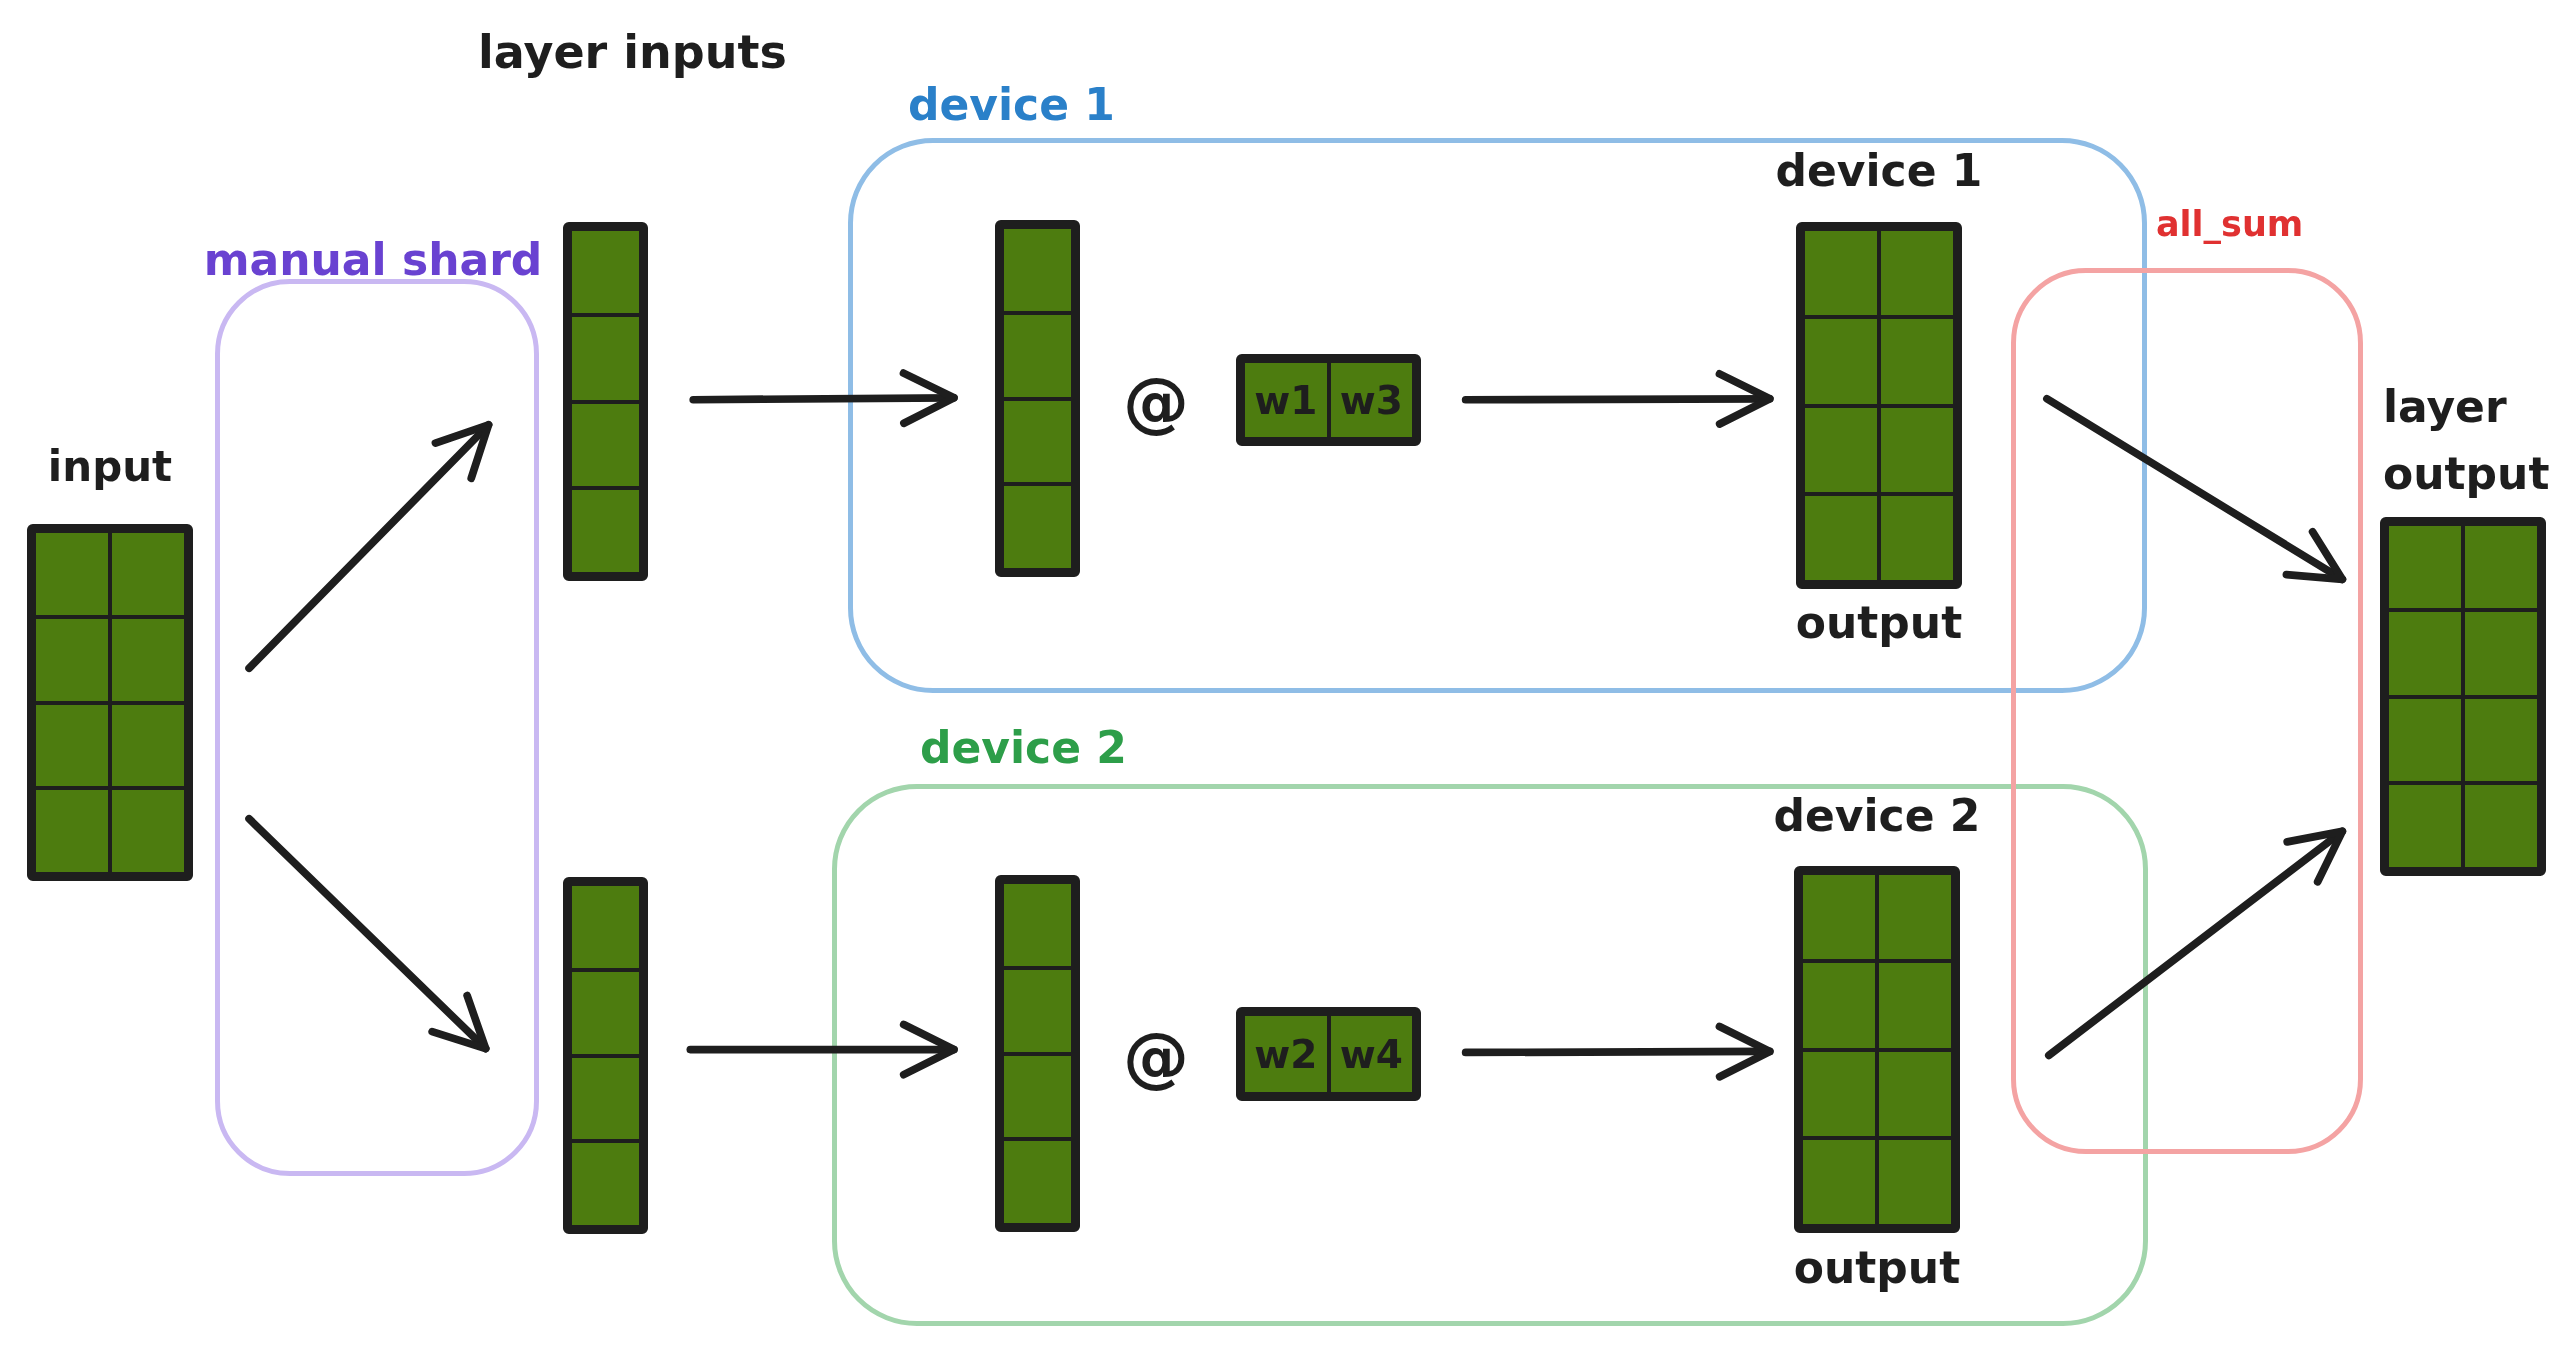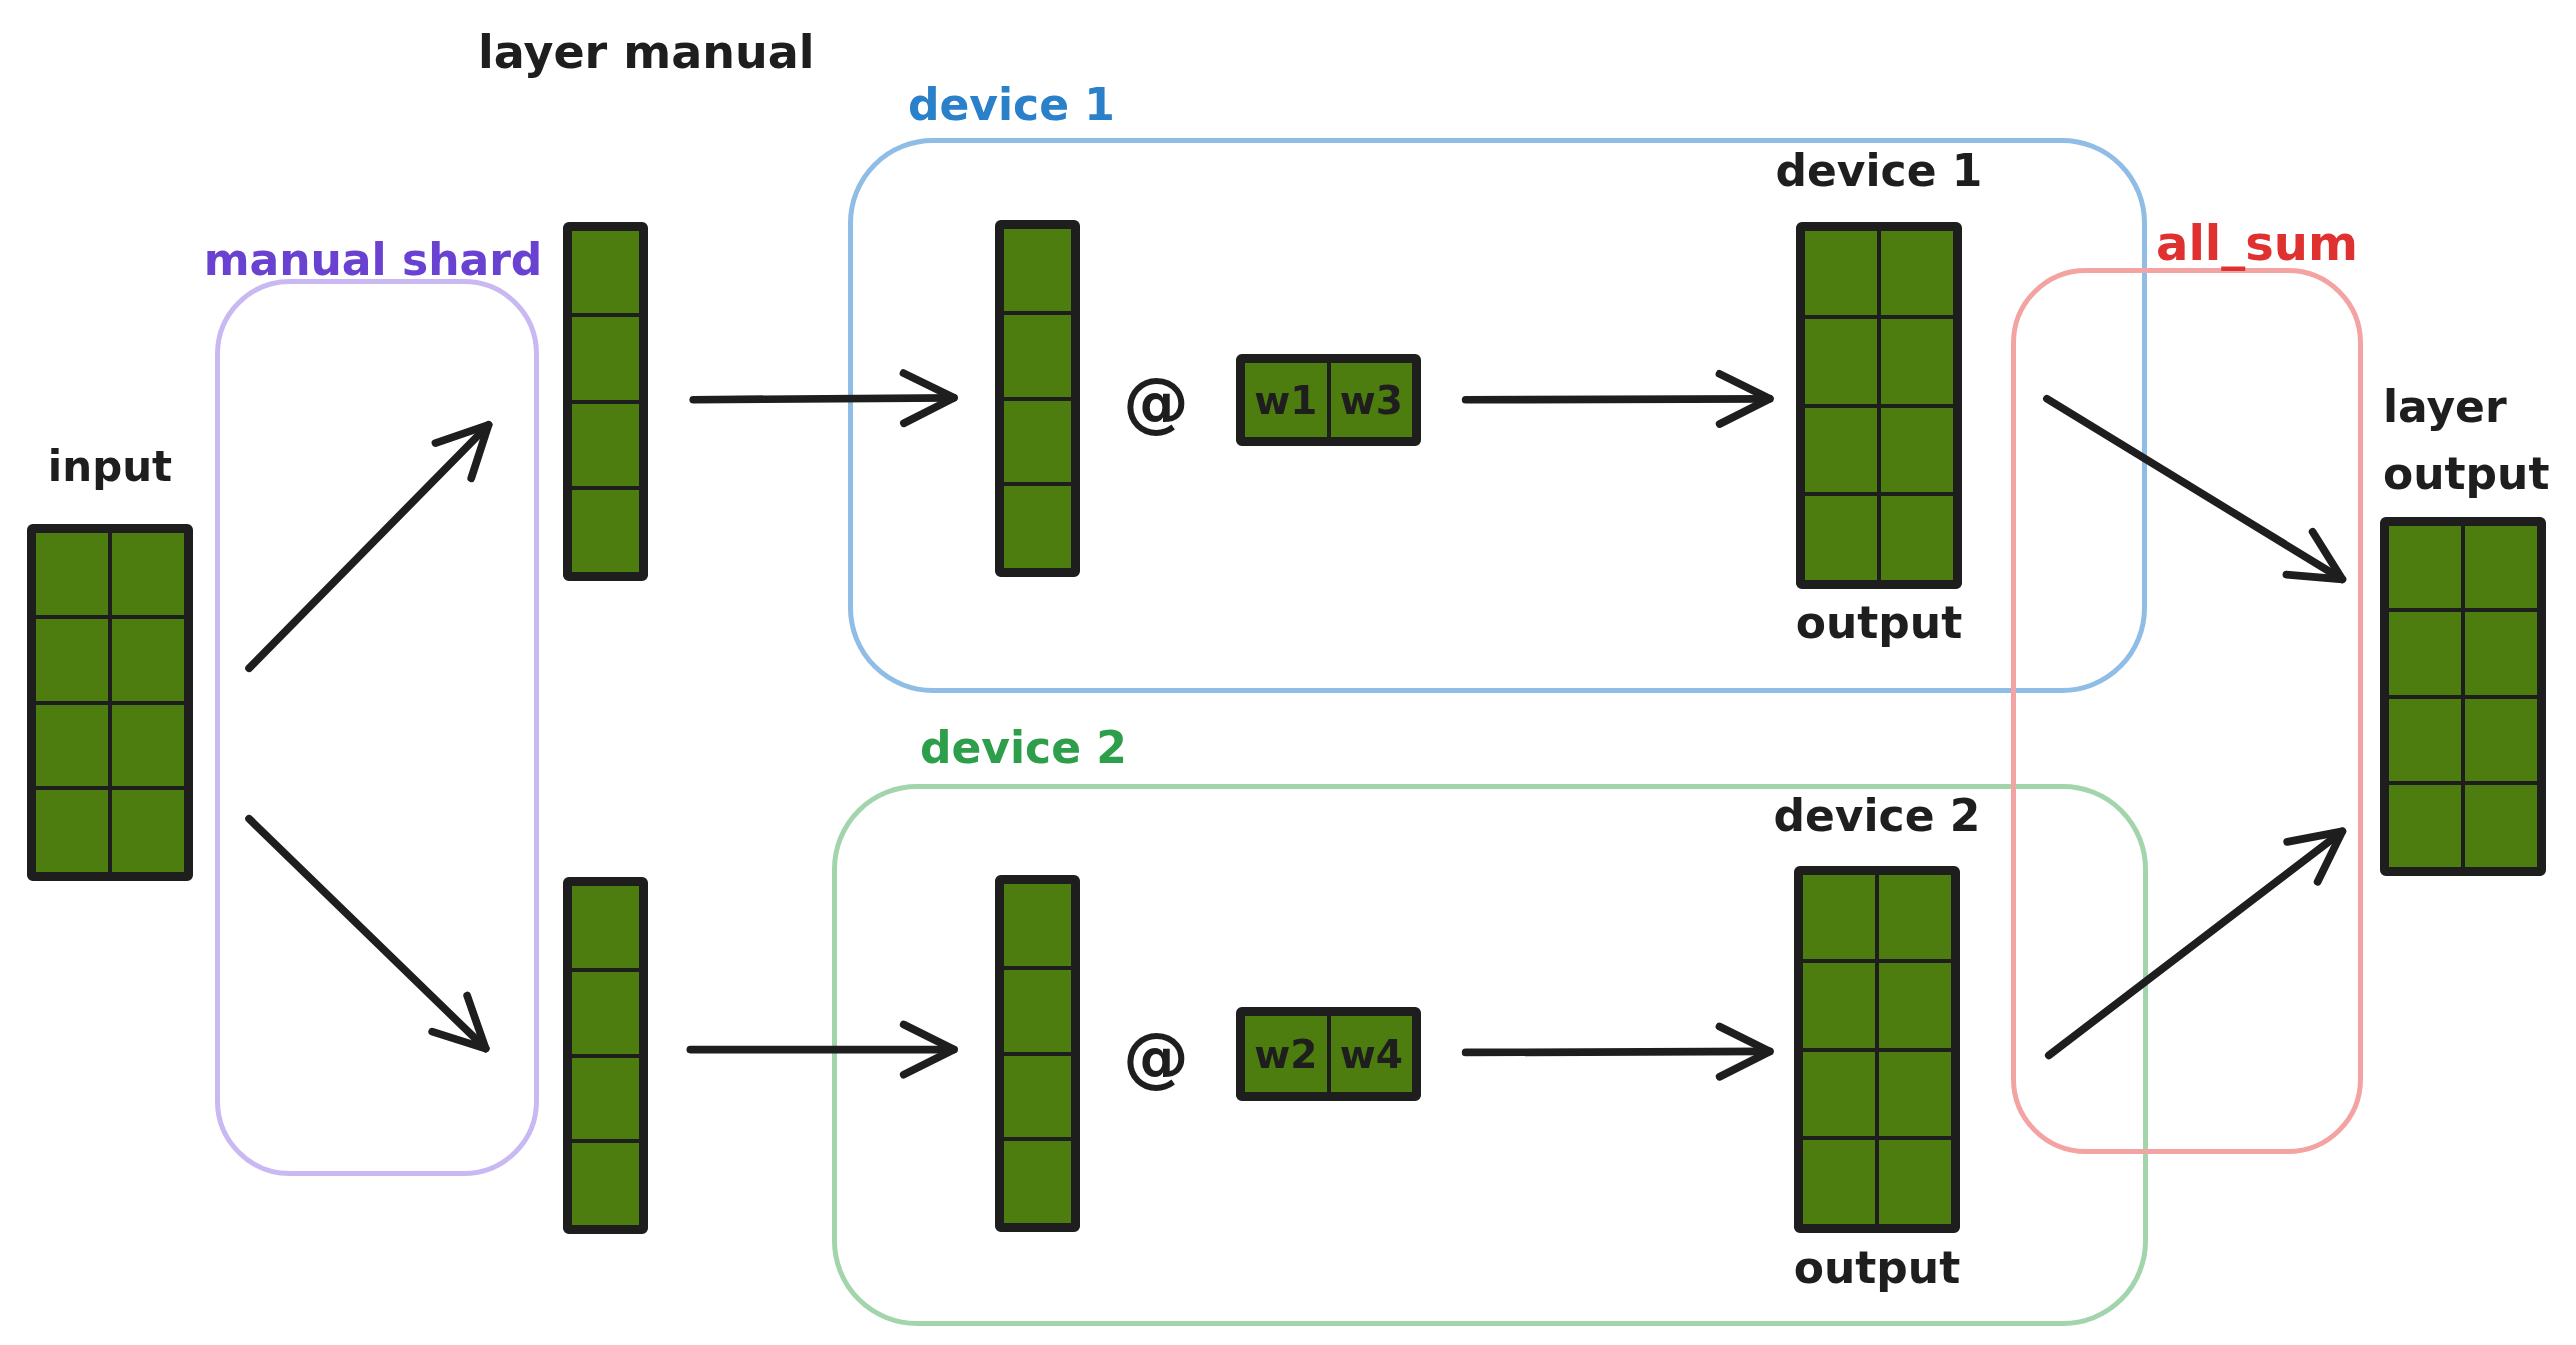--- a/index.html
+++ b/index.html
@@ -37,21 +37,21 @@
   .lbl.ink{color:var(--ink,#1e1e1e);}
   .l-layer-inputs{left:478px;top:25px;font-size:46px;}
   .l-input{left:110px;top:442px;font-size:42px;text-align:right;}
   .l-manual-shard{left:373px;top:214px;font-size:44px;color:var(--purple-label,#6942d1);margin-top:20px;}
   .l-dev1-region{left:908px;top:79px;font-size:44px;color:var(--blue-label,#2a80c9);}
   .l-dev2-region{left:920px;top:722px;font-size:44px;color:var(--green-label,#2d9e49);}
   .l-d1out-title{left:1879px;top:145px;font-size:44px;}
   .l-d1out-output{left:1879px;top:597px;font-size:44px;}
   .l-d2out-title{left:1877px;top:790px;font-size:44px;}
   .l-d2out-output{left:1877px;top:1242px;font-size:44px;}
-  .l-all-sum{left:2156px;top:215px;font-size:48px;color:var(--red-label,#e03131);}
+  .l-all-sum{left:2156px;top:203px;font-size:35px;color:var(--red-label,#e03131);}
   .l-layer-output{left:2383px;top:374px;font-size:44px;line-height:1.52;}
   .l-at{font-size:66px;font-weight:700;}
   .l-at1{left:1156px;top:363px;}
   .l-at2{left:1156px;top:1018px;}
   
   .arrows{position:absolute;left:0;top:0;width:2576px;height:1346px;pointer-events:none;}
   .arrow-line{stroke:var(--ink,#1e1e1e);stroke-width:8;stroke-linecap:round;fill:none;}
   .arrowhead-path{stroke:var(--ink,#1e1e1e);stroke-width:8;stroke-linecap:round;stroke-linejoin:round;fill:none;}
 </style>
 </head>
@@ -146,21 +146,21 @@
       <div class="cell"></div>
       <div class="cell"></div>
       <div class="cell"></div>
       <div class="cell"></div>
       <div class="cell"></div>
       <div class="cell"></div>
       <div class="cell"></div>
       <div class="cell"></div>
     </div>
 
-  <div class="lbl ink l-layer-inputs">layer manual</div>
+  <div class="lbl ink l-layer-inputs">layer inputs</div>
   <div class="lbl ink l-input cx">input</div>
   <div class="lbl l-manual-shard cx">manual shard</div>
   <div class="lbl l-dev1-region">device 1</div>
   <div class="lbl l-dev2-region">device 2</div>
   <div class="lbl ink l-d1out-title cx">device 1</div>
   <div class="lbl ink l-d1out-output cx">output</div>
   <div class="lbl ink l-d2out-title cx">device 2</div>
   <div class="lbl ink l-d2out-output cx">output</div>
   <div class="lbl l-all-sum">all_sum</div>
   <div class="lbl ink l-layer-output">

